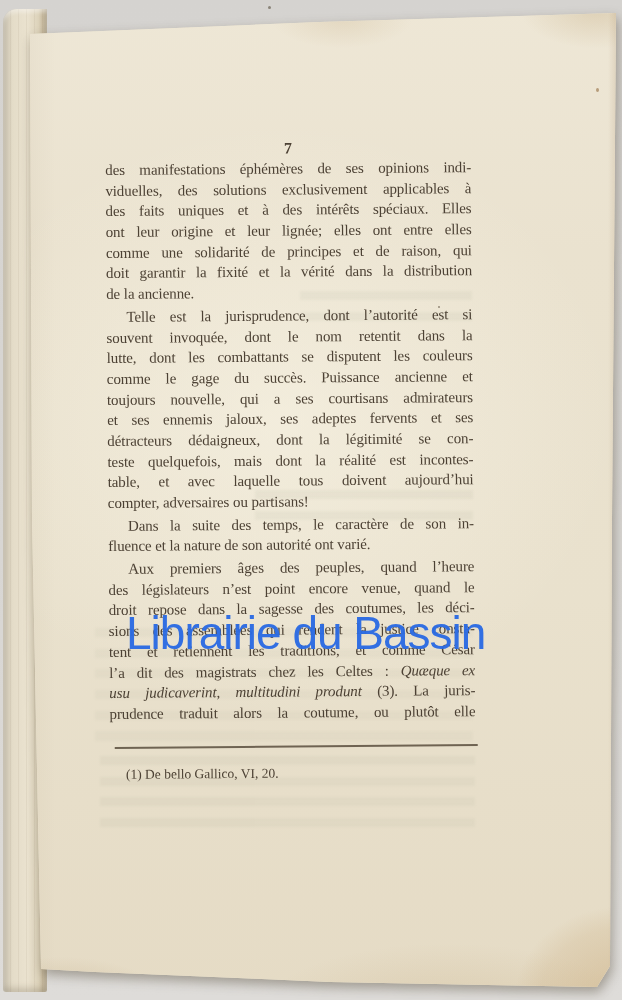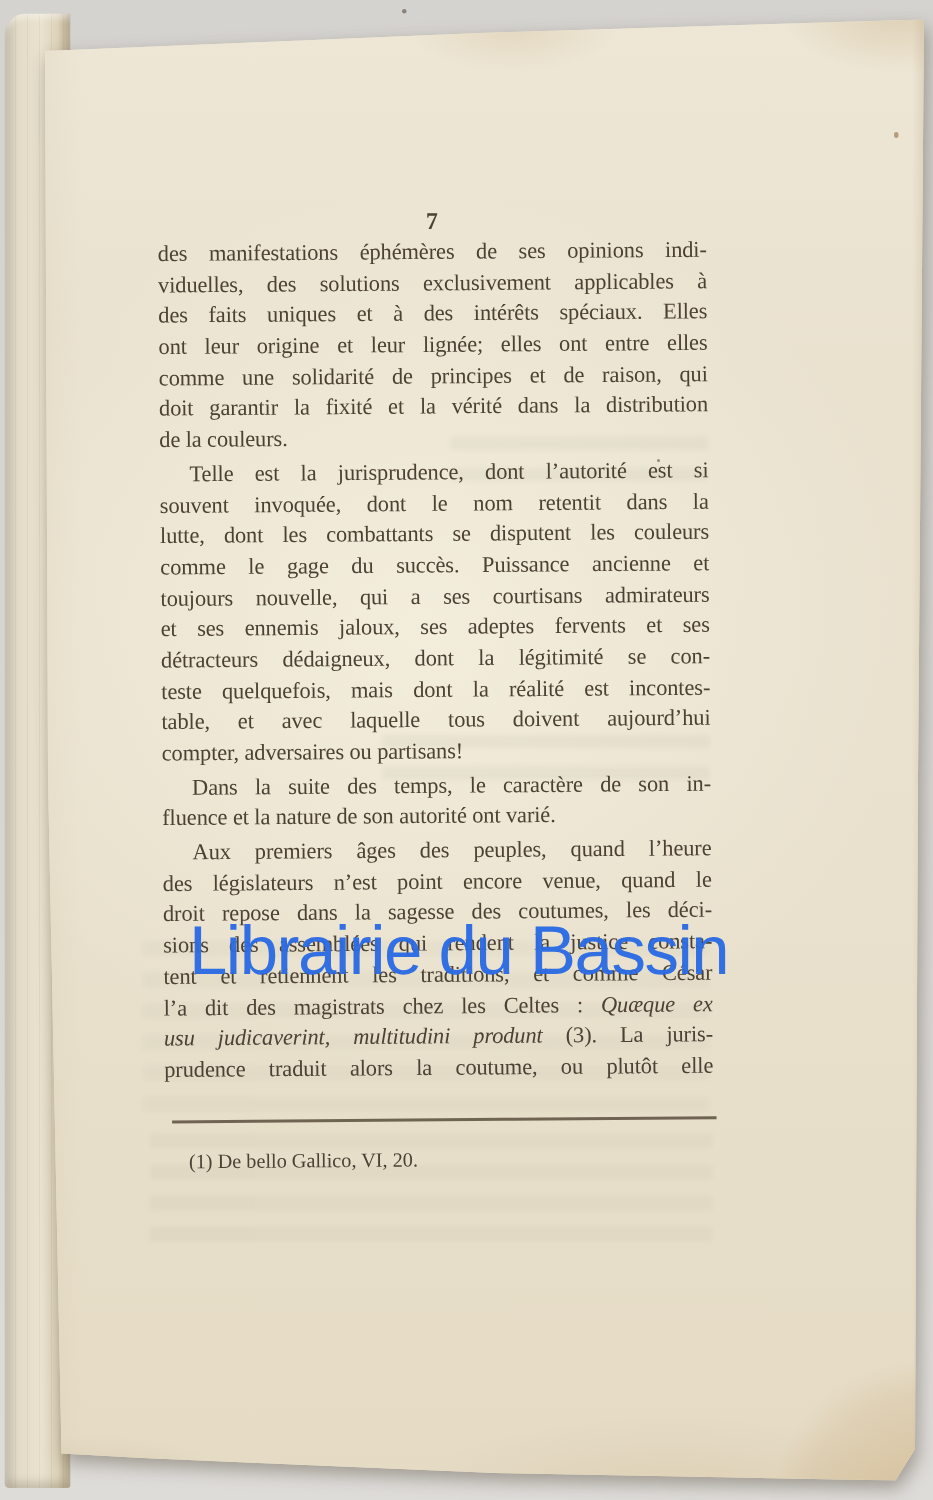--- a/index.html
+++ b/index.html
@@ -84,21 +84,21 @@
       <div class="content" style="color: rgb(76, 65, 52);">
         <div class="pageno">7</div>
         <div class="lines" id="text-lines">
             <div class="para">
               <div class="line"><span>des manifestations éphémères de ses opinions indi-</span></div>
               <div class="line"><span>viduelles, des solutions exclusivement applicables à</span></div>
               <div class="line"><span>des faits uniques et à des intérêts spéciaux. Elles</span></div>
               <div class="line"><span>ont leur origine et leur lignée; elles ont entre elles</span></div>
               <div class="line"><span>comme une solidarité de principes et de raison, qui</span></div>
               <div class="line"><span>doit garantir la fixité et la vérité dans la distribution</span></div>
-              <div class="line last"><span>de la couleurs.</span></div>
+              <div class="line last"><span>de la ancienne.</span></div>
             </div>
             <div class="para">
               <div class="line indent"><span>Telle est la jurisprudence, dont l’autorité est si</span></div>
               <div class="line"><span>souvent invoquée, dont le nom retentit dans la</span></div>
               <div class="line"><span>lutte, dont les combattants se disputent les couleurs</span></div>
               <div class="line"><span>comme le gage du succès. Puissance ancienne et</span></div>
               <div class="line"><span>toujours nouvelle, qui a ses courtisans admirateurs</span></div>
               <div class="line"><span>et ses ennemis jaloux, ses adeptes fervents et ses</span></div>
               <div class="line"><span>détracteurs dédaigneux, dont la légitimité se con-</span></div>
               <div class="line"><span>teste quelquefois, mais dont la réalité est incontes-</span></div>

